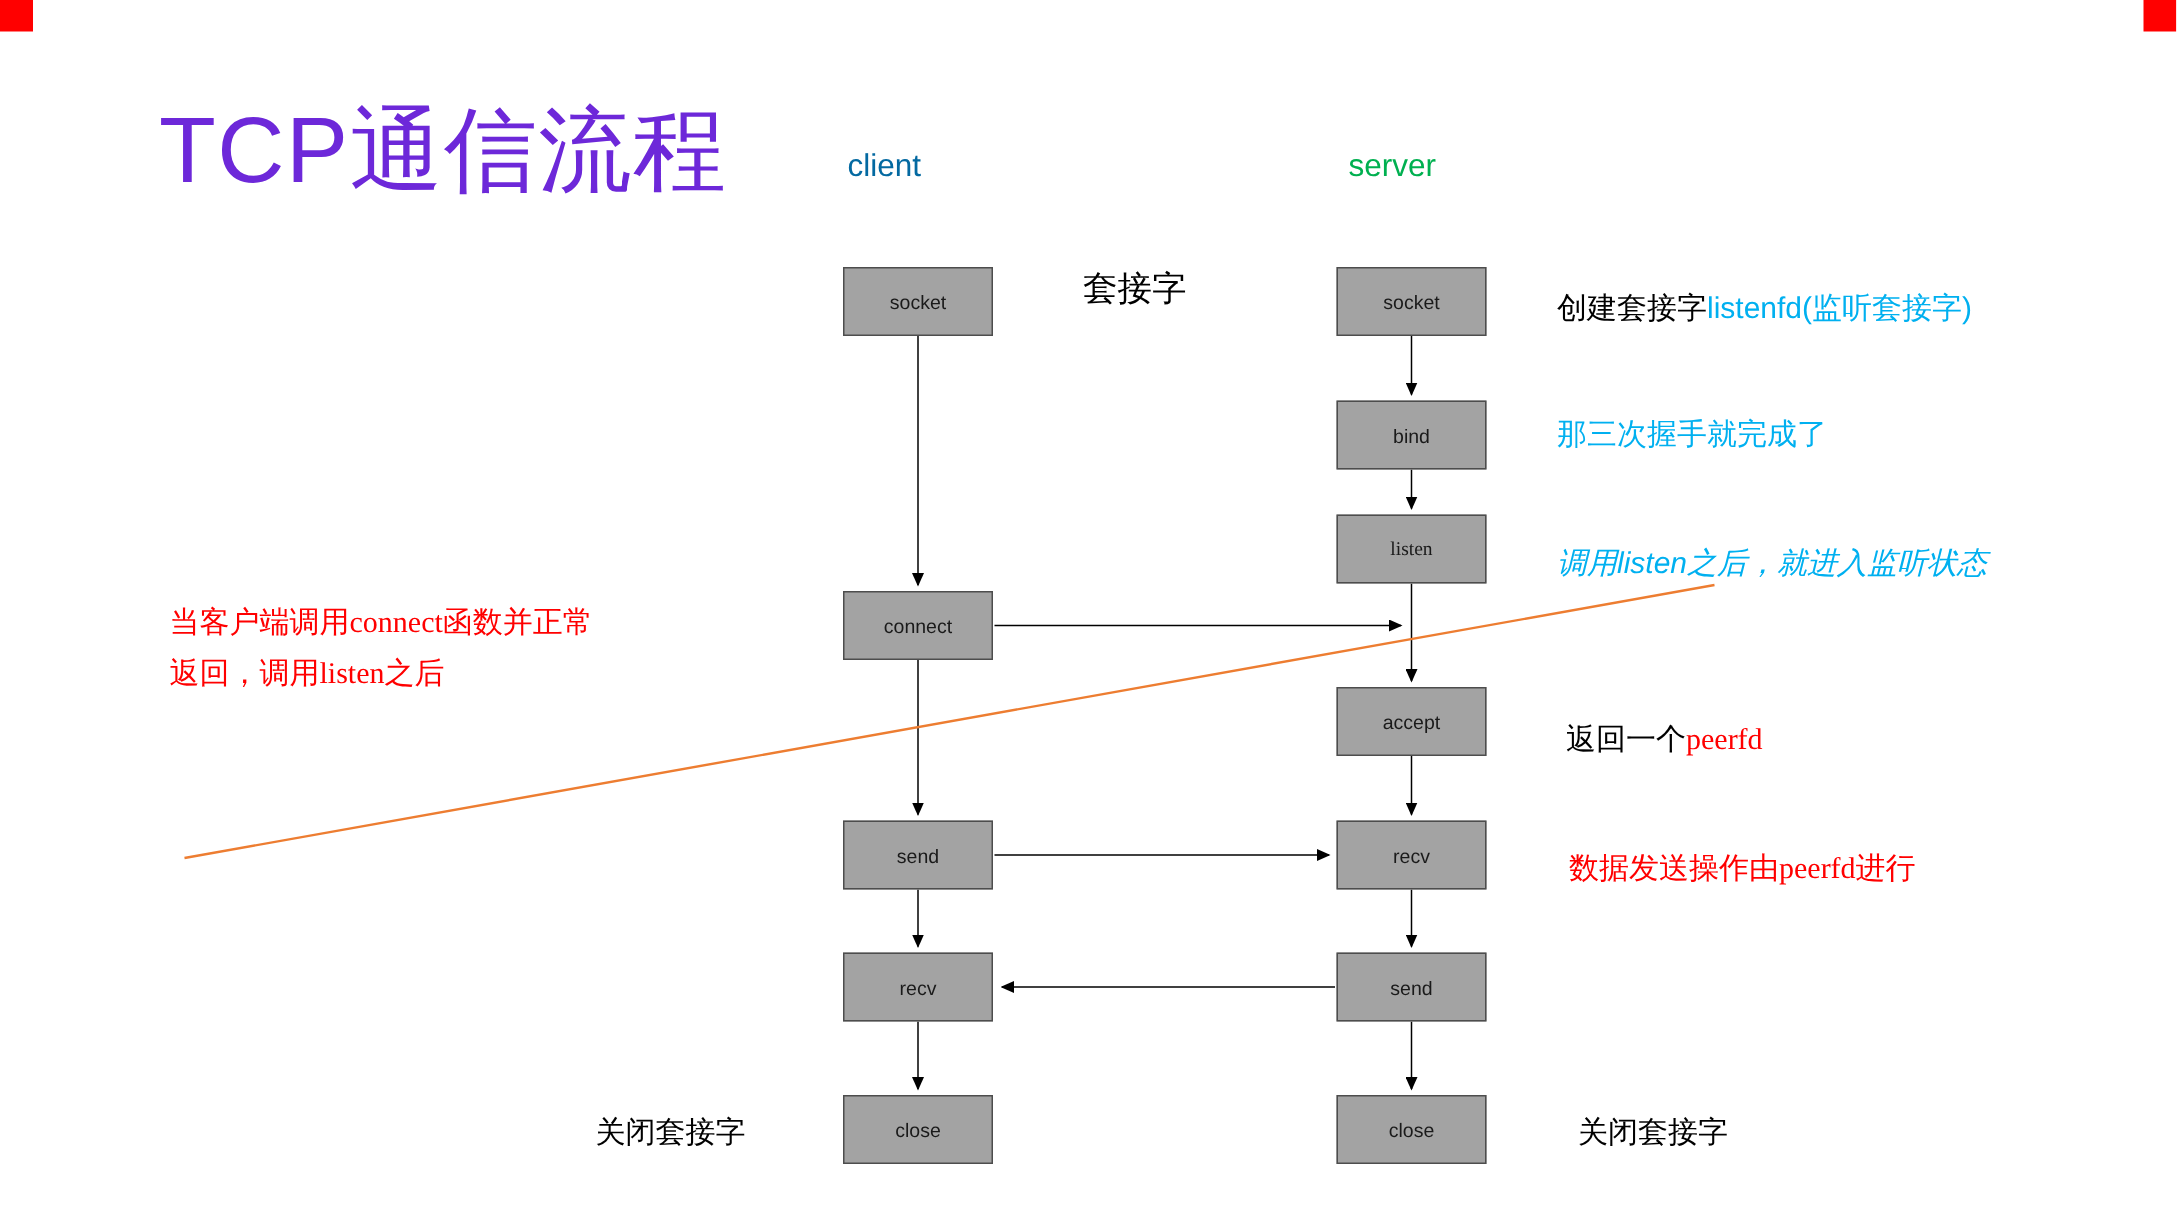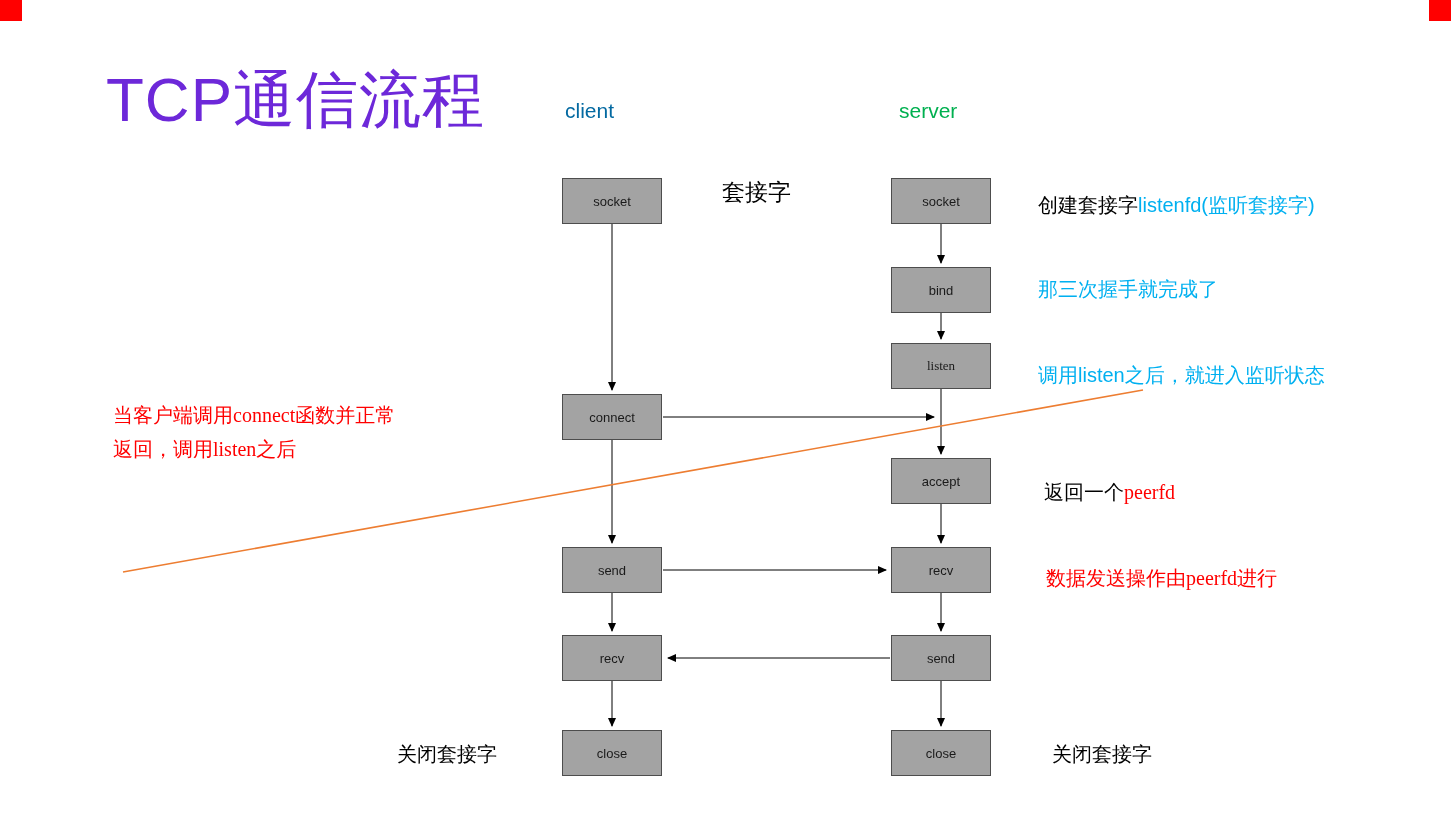--- a/index.html
+++ b/index.html
@@ -155,21 +155,21 @@
     </div>
 
   <div class="note" style="left:722px; top:177px; font-size:23px;">套接字</div>
 
   <div class="note" style="left:1038px; top:192px;">
     <span>创建套接字</span><span class="blue">listenfd(监听套接字)</span>
   </div>
 
   <div class="note blue" style="left:1038px; top:276px;">那三次握手就完成了</div>
 
-  <div class="note blue" style="left:1038px; top:362px;">调用listen之后，就进入监听状态</div>
+  <div class="note blue" style="left:1038px; top:362px;font-style:italic;">调用listen之后，就进入监听状态</div>
 
   <div class="note" style="left:1044px; top:479px;">
     <span>返回一个</span><span class="red">peerfd</span>
   </div>
 
   <div class="note red" style="left:1046px; top:565px;">数据发送操作由peerfd进行</div>
 
   <div class="note red note-two-line" style="left:113px; top:398px;">
     <span>当客户端调用connect函数并正常</span>
     <span>返回，调用listen之后</span>

